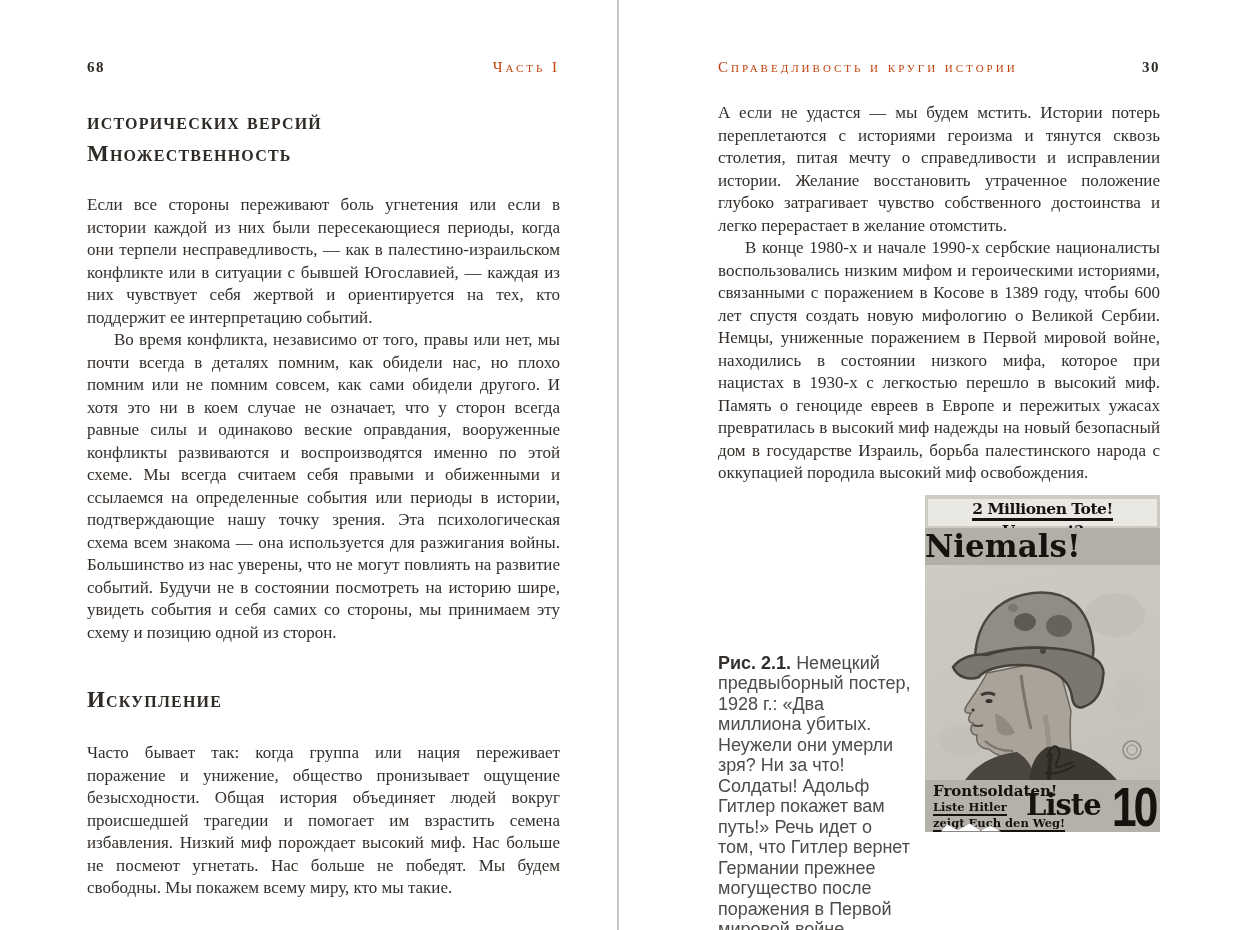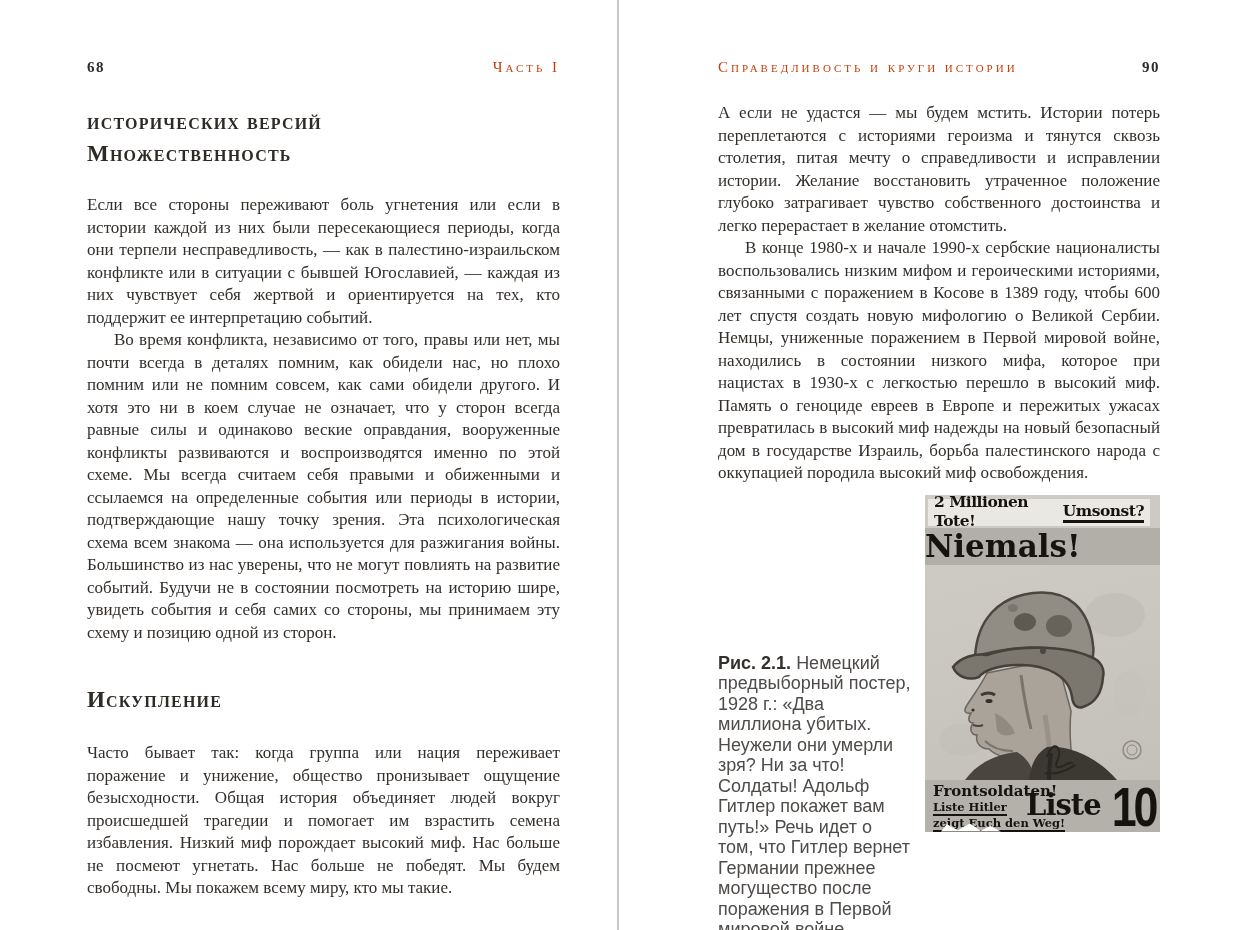--- a/index.html
+++ b/index.html
@@ -30,23 +30,23 @@
 
   .fig-caption { position:absolute; left:0; top:158px; width:194px;
                  font-family:"Liberation Sans", sans-serif; font-size:18px;
                  line-height:20.5px; color:#4e4b48; }
   .fig-caption b { color:#332f2c; }
 
   
   .poster { position:absolute; left:207px; top:0; width:235px; height:337px;
             background:linear-gradient(165deg,#cfccc6 0%, #c9c6c0 55%, #c1beb8 100%);
             overflow:hidden; color:#16130f; }
-  .poster-top { position:absolute; top:4px; left:3px; right:10px; height:27px;
+  .poster-top { position:absolute; top:4px; left:3px; right:3px; height:27px;
                 background:#eae8e3; display:flex; justify-content:space-between;
-                align-items:center; padding:0 6px; }
+                align-items:center; padding:0 6px;flex-direction:column; }
   .poster-top span { font-family:"DejaVu Serif", serif; font-weight:bold; font-size:15.5px;
                      letter-spacing:-0.5px; border-bottom:3px solid #16130f; padding-bottom:0px; }
   .poster-niemals { position:absolute; top:33px; left:0; right:0; height:37px;
                     background:#b2afa9; text-align:left;
                     font-family:"DejaVu Serif", serif; font-weight:bold; font-size:31px;
                     line-height:37px; letter-spacing:0px; }
   .poster-art { position:absolute; top:70px; left:0; width:235px; height:215px; }
 
   .poster-bottom { position:absolute; left:0; right:0; bottom:0; height:52px; background:#b4b1ab; }
   .pb-left { position:absolute; left:8px; top:3px; }
@@ -82,21 +82,21 @@
   <p class="body indent">Во время конфликта, независимо от того, правы или нет, мы почти всегда в деталях помним, как обидели нас, но плохо помним или не помним совсем, как сами обидели другого. И хотя это ни в коем случае не означает, что у сторон всегда равные силы и одинаково веские оправдания, вооруженные конфликты развиваются и воспроизводятся именно по этой схеме. Мы всегда считаем себя правыми и обиженными и ссылаемся на определенные события или периоды в истории, подтверждающие нашу точку зрения. Эта психологическая схема всем знакома — она используется для разжигания войны. Большинство из нас уверены, что не могут повлиять на развитие событий. Будучи не в состоянии посмотреть на историю шире, увидеть события и себя самих со стороны, мы принимаем эту схему и позицию одной из сторон.</p>
 
   <h2 class="section-title">Искупление</h2>
 
   <p class="body">Часто бывает так: когда группа или нация переживает поражение и унижение, общество пронизывает ощущение безысходности. Общая история объединяет людей вокруг происшедшей трагедии и помогает им взрастить семена избавления. Низкий миф порождает высокий миф. Нас больше не посмеют угнетать. Нас больше не победят. Мы будем свободны. Мы покажем всему миру, кто мы такие.</p>
 </div>
 
 <div class="page page-right">
   <div class="running-head">
     <span class="rh-label">Справедливость и круги истории</span>
-    <span class="page-num">90</span>
+    <span class="page-num">30</span>
   </div>
 
   <p class="body">А если не удастся — мы будем мстить. Истории потерь переплетаются с историями героизма и тянутся сквозь столетия, питая мечту о справедливости и исправлении истории. Желание восстановить утраченное положение глубоко затрагивает чувство собственного достоинства и легко перерастает в желание отомстить.</p>
   <p class="body indent">В конце 1980-х и начале 1990-х сербские националисты воспользовались низким мифом и героическими историями, связанными с поражением в Косове в 1389 году, чтобы 600 лет спустя создать новую мифологию о Великой Сербии. Немцы, униженные поражением в Первой мировой войне, находились в состоянии низкого мифа, которое при нацистах в 1930-х с легкостью перешло в высокий миф. Память о геноциде евреев в Европе и пережитых ужасах превратилась в высокий миф надежды на новый безопасный дом в государстве Израиль, борьба палестинского народа с оккупацией породила высокий миф освобождения.</p>
 
   <div class="figure">
 
     <div class="fig-caption">
       <b>Рис. 2.1.</b>
       <span>Немецкий предвыборный постер, 1928 г.: «Два миллиона убитых. Неужели они умерли зря? Ни за что! Солдаты! Адольф Гитлер покажет вам путь!» Речь идет о том, что Гитлер вернет Германии прежнее могущество после поражения в Первой мировой войне</span>

